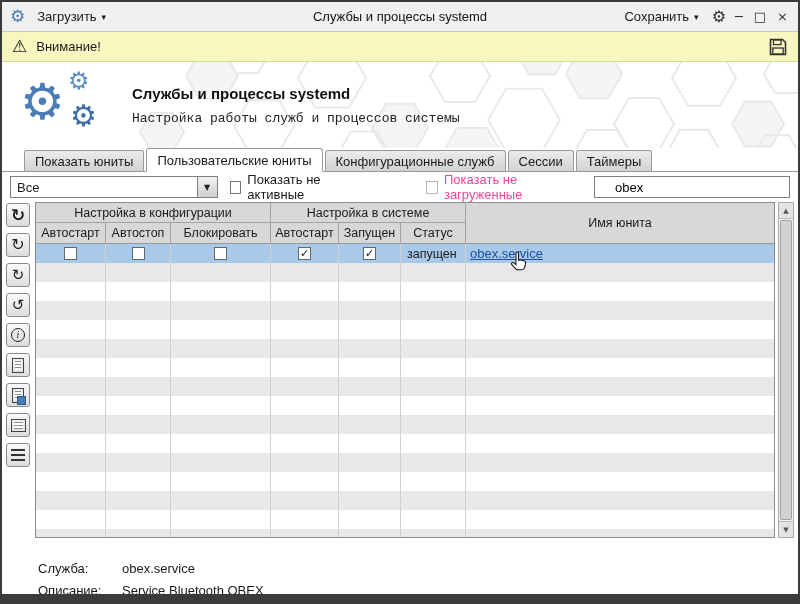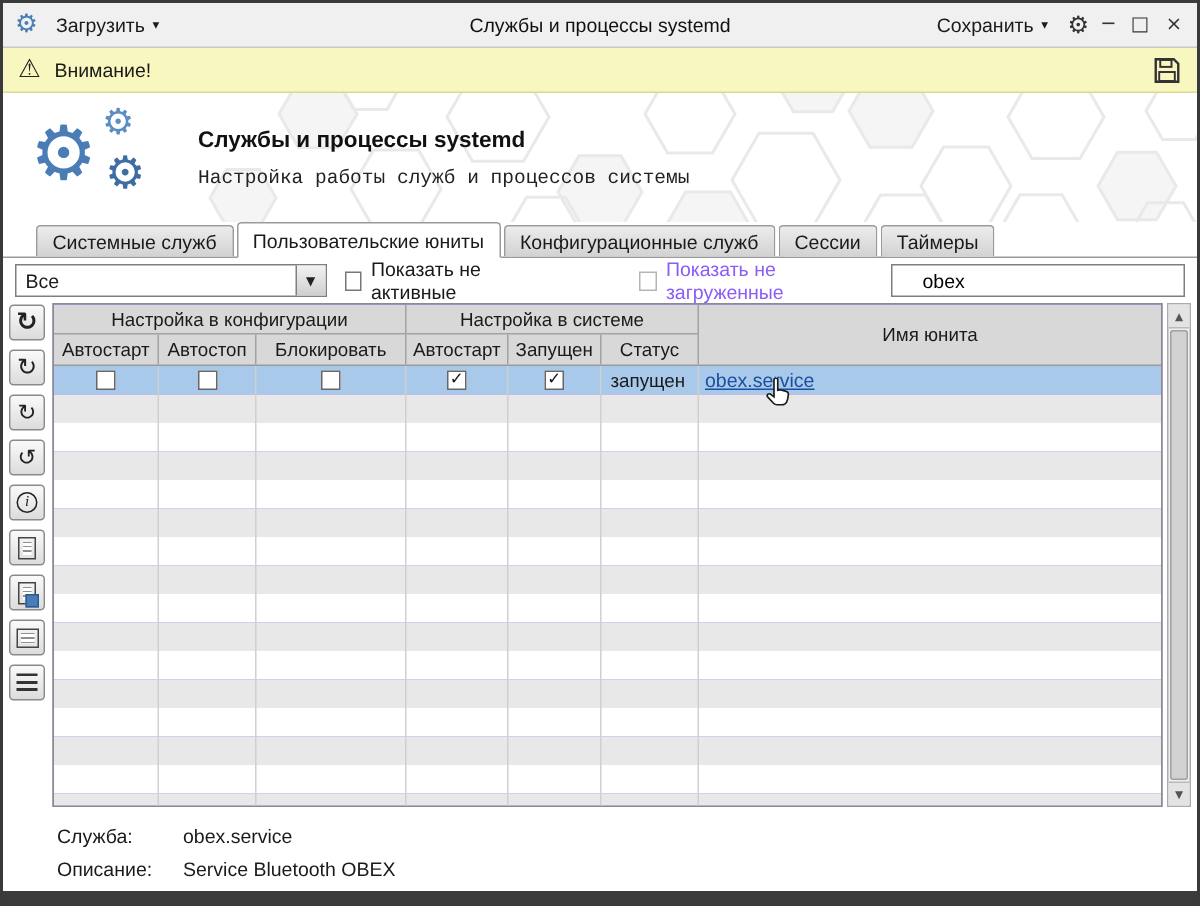--- a/index.html
+++ b/index.html
@@ -38,21 +38,21 @@
   .tab{border:1px solid #9a9a9a;border-bottom:none;background:linear-gradient(#ececec,#d2d2d2);padding:0 10px;font-size:13px;border-radius:3px 3px 0 0;height:21px;display:flex;align-items:center;white-space:nowrap;}
   .tab.active{background:#fff;height:24px;margin-bottom:-1px;border-bottom:1px solid #fff;}
 
   
   .filterbar{height:30px;display:flex;align-items:center;padding:0 8px;gap:12px;background:#fff;}
   .dropdown{display:flex;width:232px;height:22px;border:1px solid #7f7f7f;background:#fff;align-items:center;gap:44px;}
   .dd-value{flex:1;padding-left:6px;}
   .dd-btn{width:20px;height:100%;border-left:1px solid #7f7f7f;background:linear-gradient(#f2f2f2,#cfcfcf);display:flex;align-items:center;justify-content:center;font-size:8px;color:#222;}
   .fcheck{display:flex;align-items:center;gap:6px;}
   .cbox{width:13px;height:13px;border:1px solid #777;background:#fff;display:inline-flex;align-items:center;justify-content:center;font-size:11px;}
-  .fcheck.disabled{color:#8b5cf6;margin-left:48px;}
+  .fcheck.disabled{color:#ec4899;margin-left:48px;}
   .fcheck.disabled .cbox{border-color:#b5b5b5;}
   .search-input{margin-left:auto;width:196px;height:22px;border:1px solid #7f7f7f;padding:0 20px;font:inherit;background:#fff;}
 
   
   .main{display:flex;height:336px;padding:0 4px;gap:3px;}
   .side-toolbar{width:26px;display:flex;flex-direction:column;gap:6px;padding-top:1px;}
   .tool-btn{width:24px;height:24px;border:1px solid #8a8a8a;border-radius:3px;background:linear-gradient(#fafafa,#dcdcdc);display:flex;align-items:center;justify-content:center;padding:0;}
   .ticon{font-family:"DejaVu Sans",sans-serif;color:#222;line-height:1;}
   .refresh-icon{font-size:17px;font-weight:bold;}
   .reload-clock-icon{font-size:16px;}
@@ -88,21 +88,21 @@
   .rowcb.checked{font-weight:bold;color:#111;}
 
   
   .vscroll{width:16px;position:relative;background:#f0f0f0;border:1px solid #ababab;}
   .sbtn{position:absolute;left:0;right:0;height:16px;background:#e3e3e3;display:flex;align-items:center;justify-content:center;font-size:7px;color:#555;}
   .sbtn.up{top:0;border-bottom:1px solid #bbb;}
   .sbtn.down{bottom:0;border-top:1px solid #bbb;}
   .sthumb{position:absolute;left:1px;right:1px;top:17px;bottom:17px;background:#d2d2d2;border:1px solid #a0a0a0;border-radius:2px;}
 
   
-  .details{height:56px;padding:9px 0 0 36px;background:#fff;}
+  .details{height:56px;padding:9px 0 0 36px;background:#fff;margin-top:11px;}
   .drow{display:flex;line-height:22px;}
   .dlabel{width:84px;}
 
   .bottom-strip{position:absolute;left:0;right:0;bottom:0;height:8px;background:#3b3b3b;}
   .cursor{position:absolute;left:508px;top:250px;z-index:50;pointer-events:none;}
 </style>
 </head>
 <body>
 
 <div class="window">
@@ -167,21 +167,21 @@
         <span class="glyph gear-med">⚙</span>
       </div>
       <div>
         <div class="hdr-title">Службы и процессы systemd</div>
         <div class="hdr-sub">Настройка работы служб и процессов системы</div>
       </div>
     </div>
   </div>
 
   <div class="tabbar">
-      <div class="tab">Системные служб</div>
+      <div class="tab">Показать юниты</div>
       <div class="tab active">Пользовательские юниты</div>
       <div class="tab">Конфигурационные служб</div>
       <div class="tab">Сессии</div>
       <div class="tab">Таймеры</div>
     </div>
 
   <div class="filterbar">
     <div class="dropdown">
       <span class="dd-value">Все</span>
       <span class="glyph dd-btn">▼</span>

